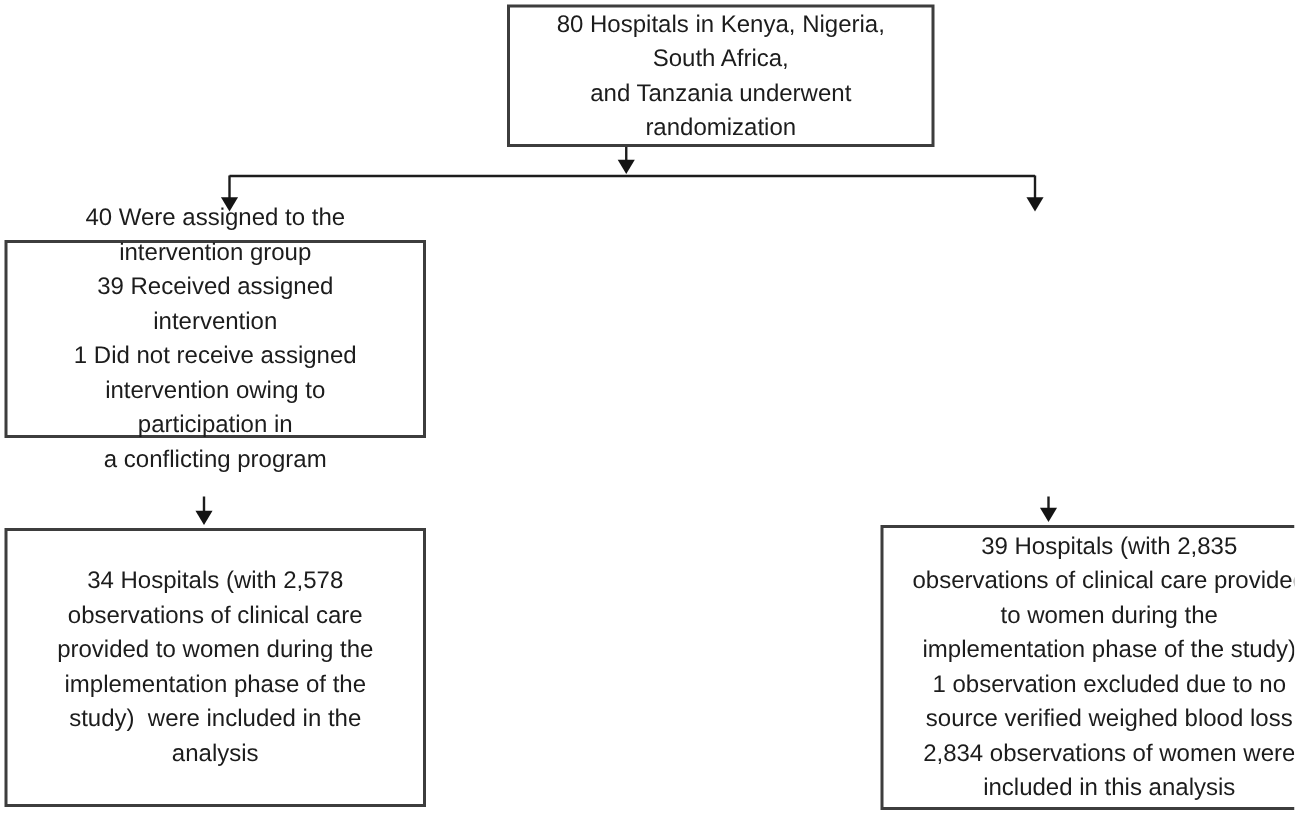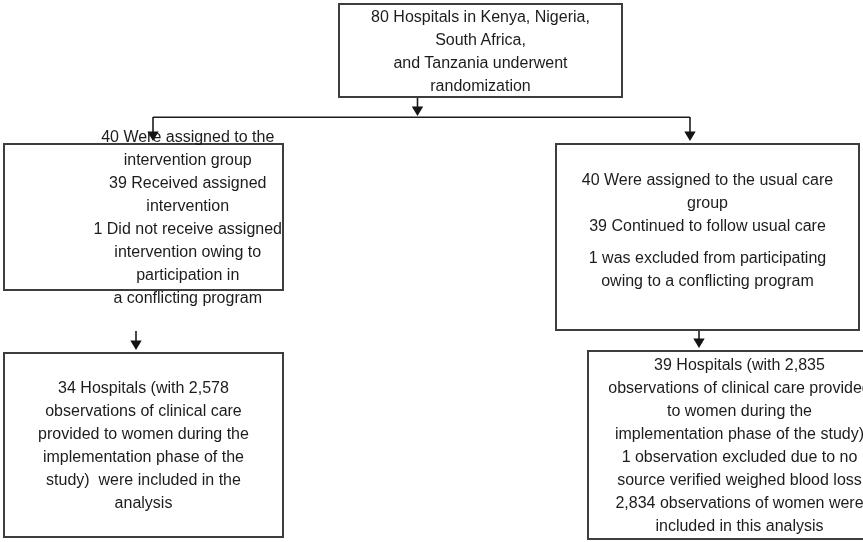--- a/index.html
+++ b/index.html
@@ -32,21 +32,21 @@
     align-items: center;
     justify-content: center;
     text-align: center;
     font-size: 16px;
     line-height: 23px;
   }
   .box-text {
     white-space: pre-wrap;
   }
   .box-randomization       { left: 290px; top: 3px;   width: 285px; height: 95px; margin-left: 48px;  }
-  .box-intervention-assign { left: 3px;   top: 143px; width: 281px; height: 148px; align-items: flex-end; }
+  .box-intervention-assign { left: 3px;   top: 160px; width: 281px; height: 132px; }
   .box-usualcare-assign    { left: 555px; top: 143px; width: 305px; height: 188px; padding-bottom: 14px; }
   .box-intervention-final  { left: 3px;   top: 352px; width: 281px; height: 186px; }
   .box-usualcare-final     { left: 555px; top: 350px; width: 305px; height: 190px; margin-left: 32px; }
   .para-gap { margin-top: 9px; }
   .stroke {
     stroke: #1c1c1c;
     stroke-width: 1.6;
     fill: none;
   }
   .head { fill: #141414; stroke: none; }
@@ -87,27 +87,20 @@
     <div class="box-text">40 Were assigned to the
 intervention group
 39 Received assigned
 intervention
 1 Did not receive assigned
 intervention owing to
 participation in
 a conflicting program</div>
   </div>
 
-  <div class="box box-usualcare-assign">
-    <div class="box-text">40 Were assigned to the usual care
-group
-39 Continued to follow usual care</div>
-    <div class="box-text para-gap">1 was excluded from participating
-owing to a conflicting program</div>
-  </div>
 
   <div class="box box-intervention-final">
     <div class="box-text">34 Hospitals (with 2,578
 observations of clinical care
 provided to women during the
 implementation phase of the
 study)  were included in the
 analysis</div>
   </div>
 

